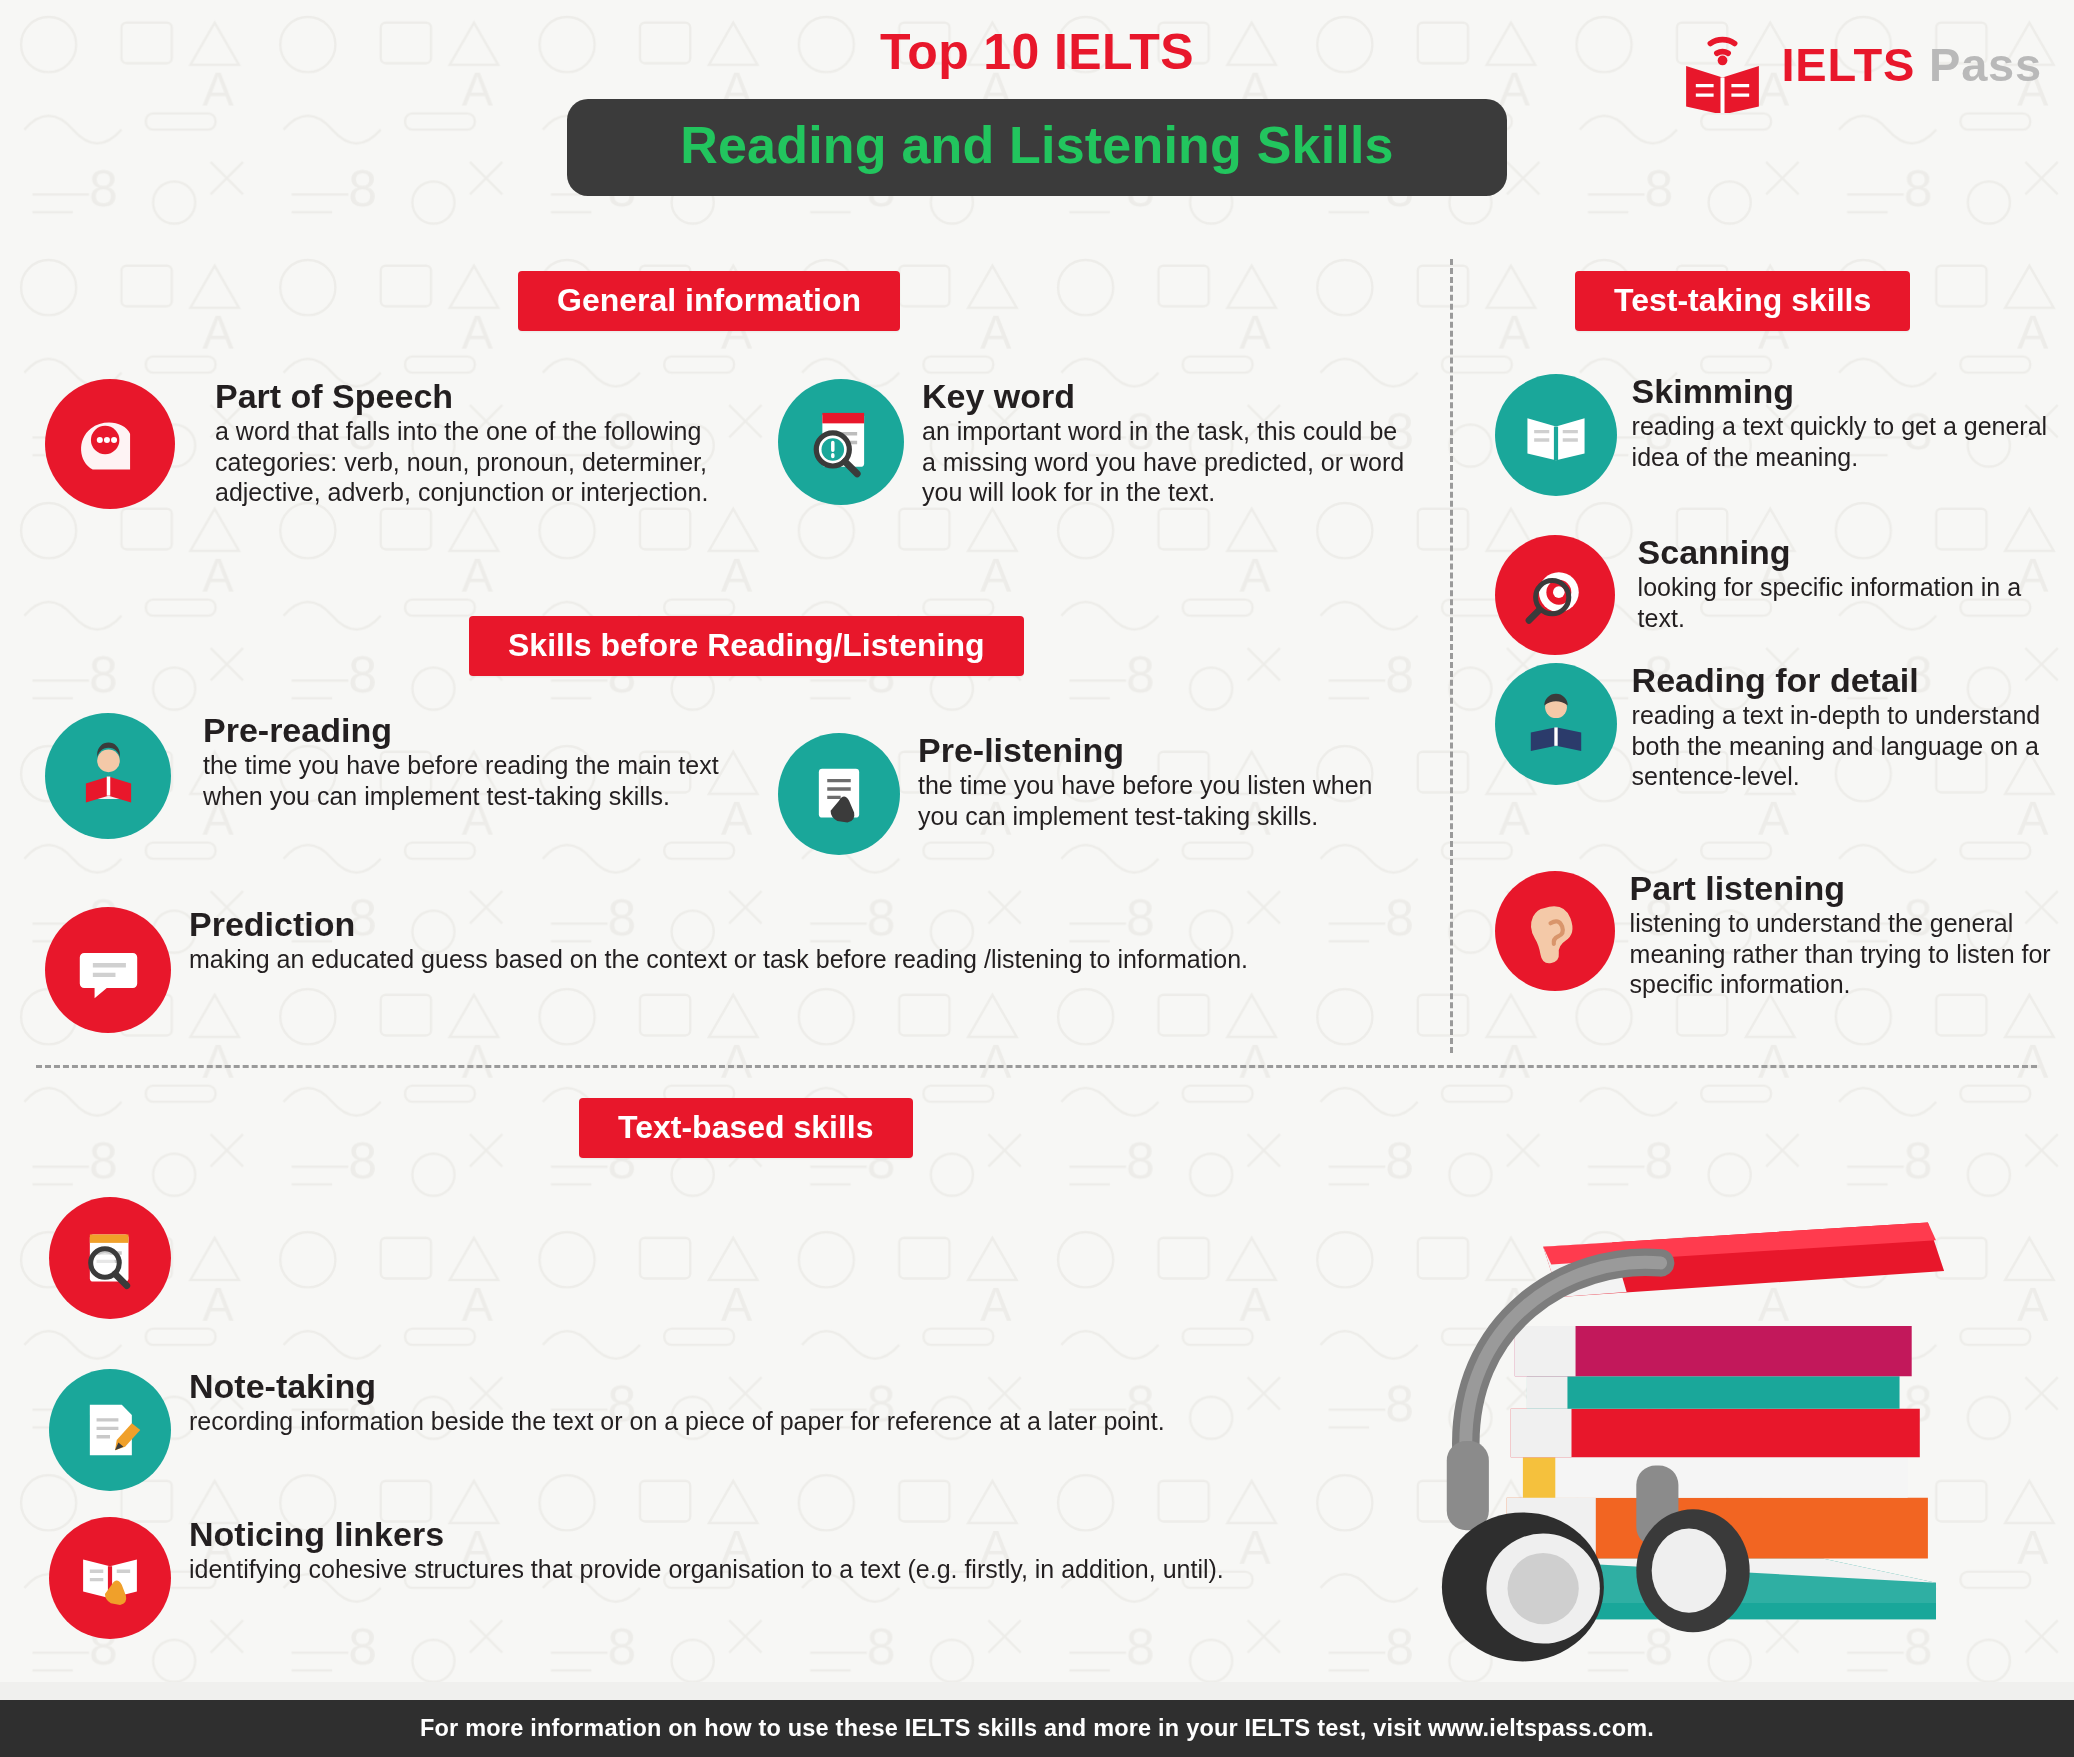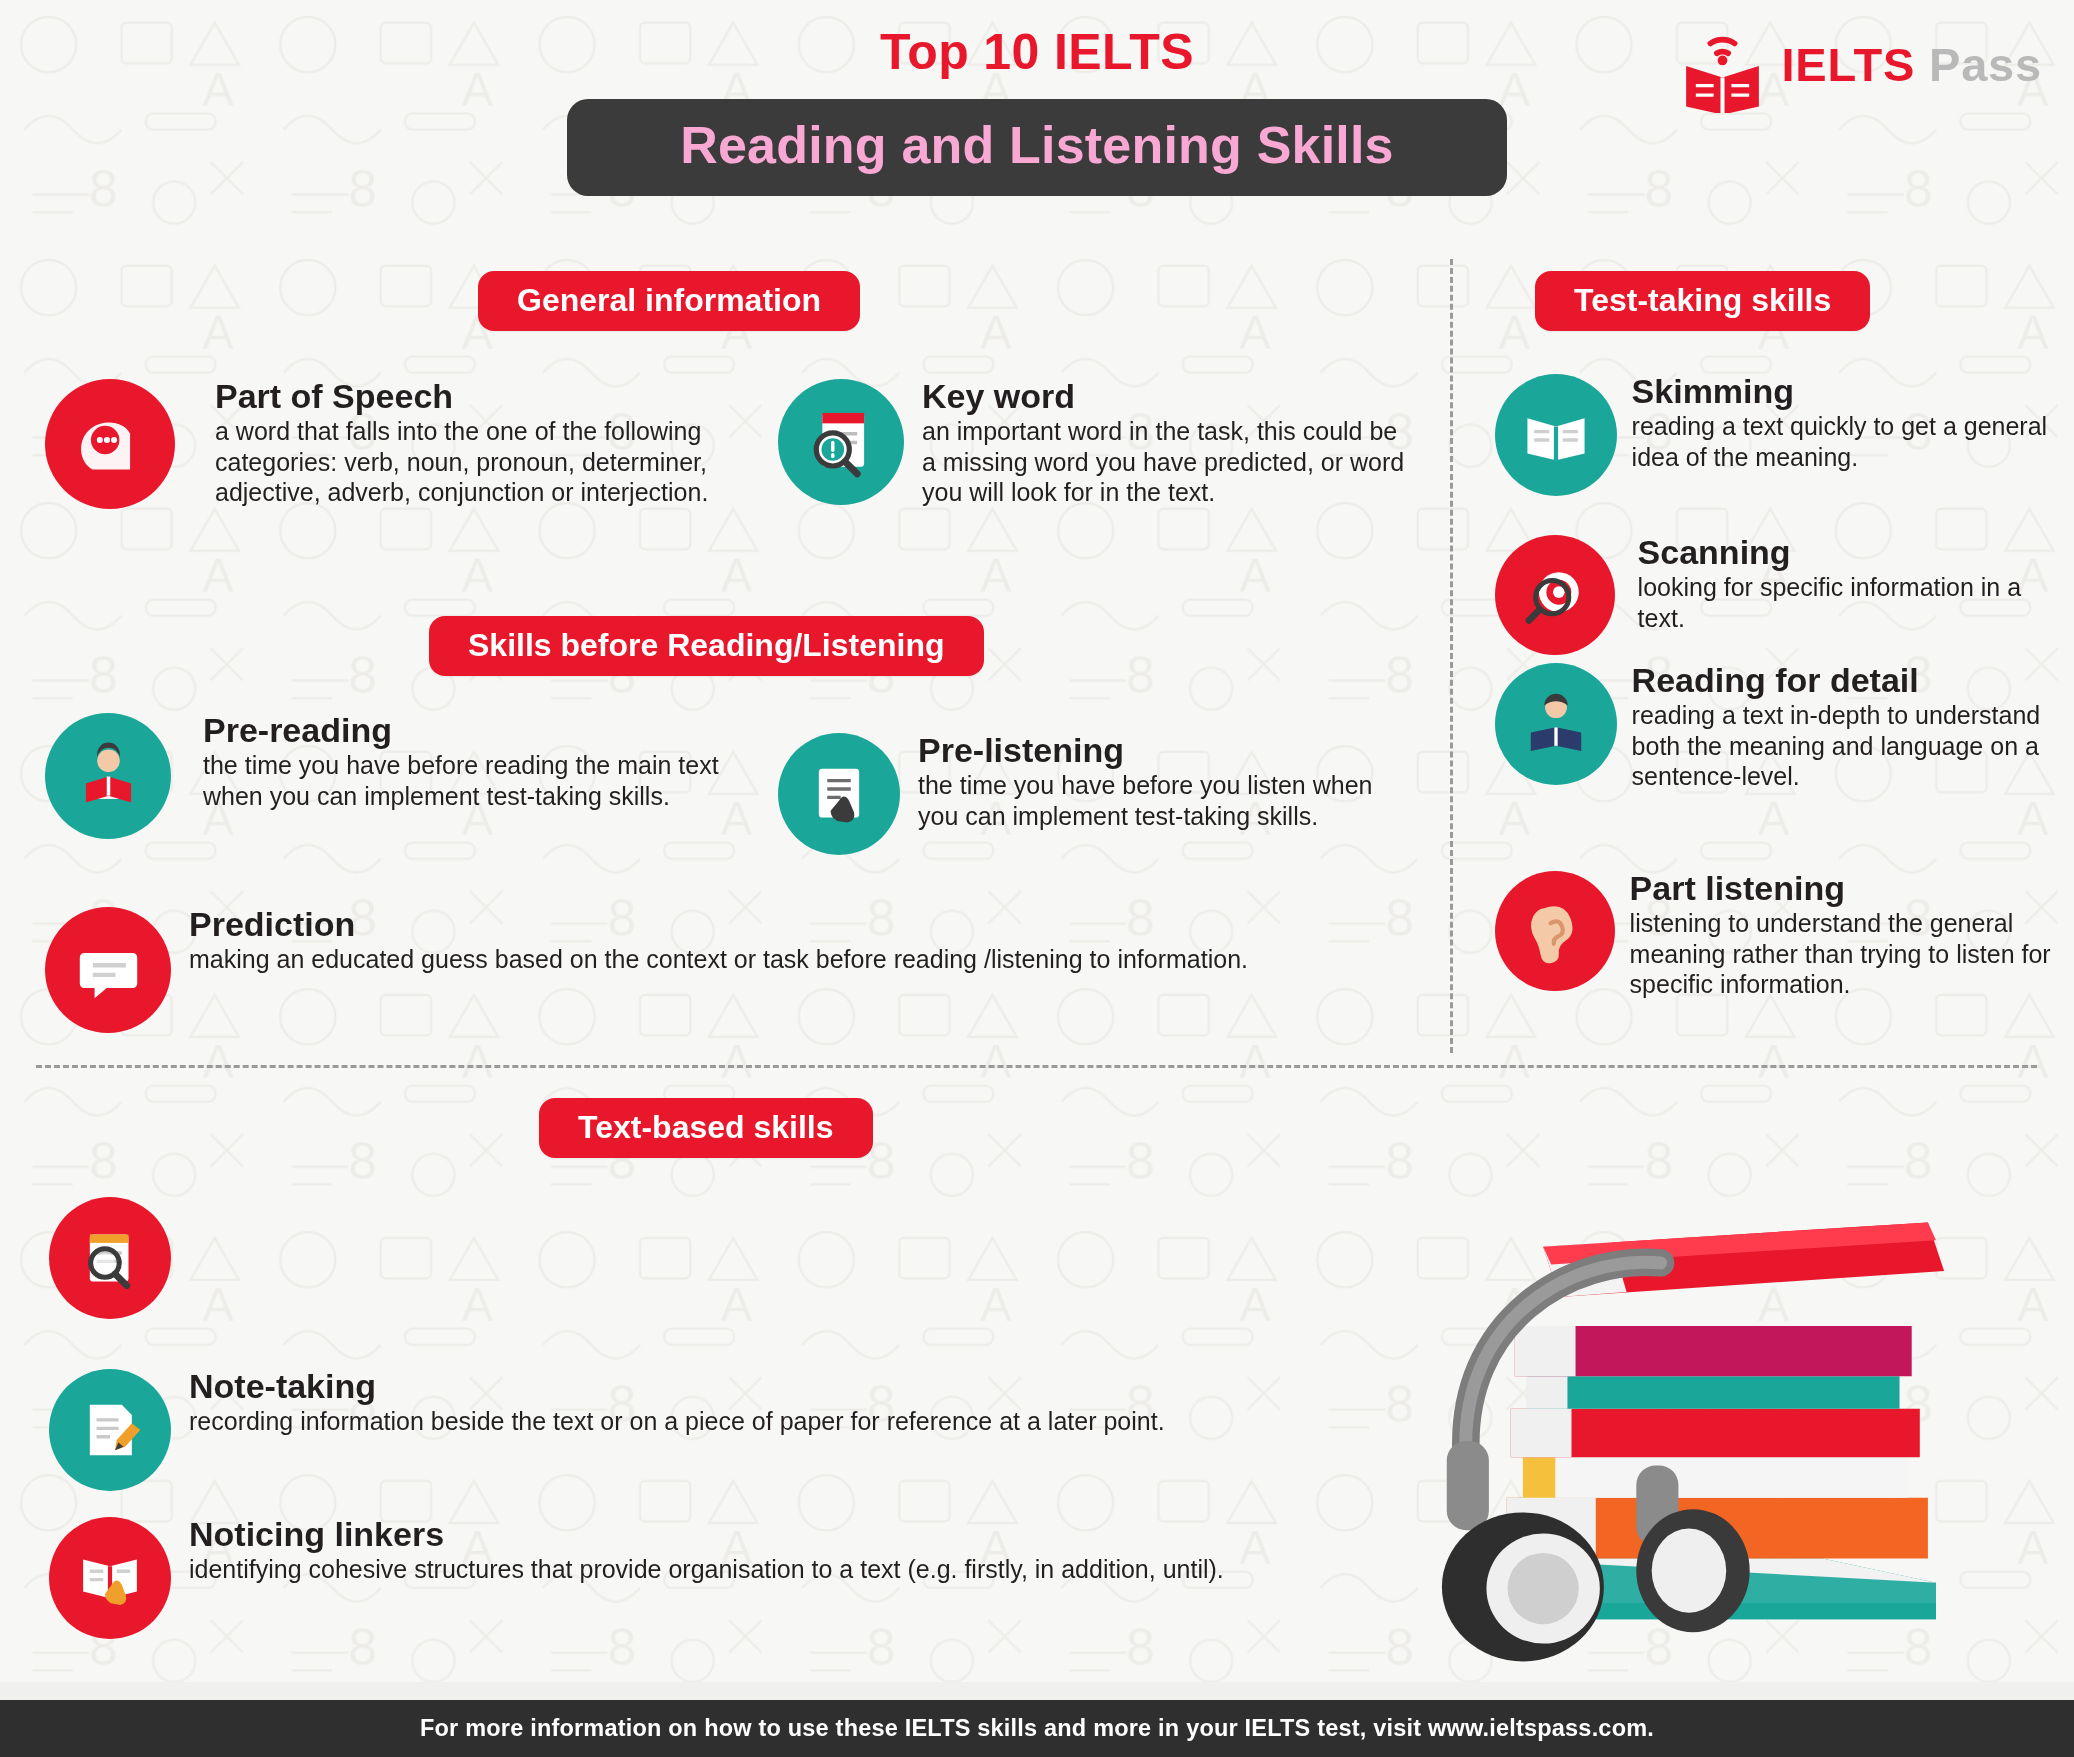--- a/index.html
+++ b/index.html
@@ -46,21 +46,21 @@
     top: 99px;
     left: 50%;
     transform: translateX(-50%);
     background: #3b3b3b;
     border-radius: 21px;
     padding: 16px 44px 21px 44px;
     min-width: 940px;
     text-align: center;
   }
   .title-plate span {
-    color: #f9a8d4;
+    color: #22c55e;
     font-size: 52px;
     font-weight: bold;
     letter-spacing: 0.2px;
   }
 
   
   .logo {
     position: absolute;
     top: 16px;
     right: 32px;
@@ -75,24 +75,25 @@
   }
   .logo-text .ielts { color: #e8172b; }
   .logo-text .pass { color: #b9b9b9; }
 
   
   .pill {
     background: #e8172b;
     color: #fff;
     font-size: 32px;
     font-weight: bold;
-    border-radius: 16px;
+    border-radius: 4px;
     padding: 11.3px 39px;
     display: inline-block;
     box-shadow: 0 1.6px 0 rgba(0,0,0,0.04);
+    margin-left: 40px;
   }
   .vdivider {
     position: absolute;
     top: 259px;
     left: 1450px;
     height: 794px;
     border-left: 3.2px dashed #9a9a9a;
   }
   .hdivider {
     position: absolute;

